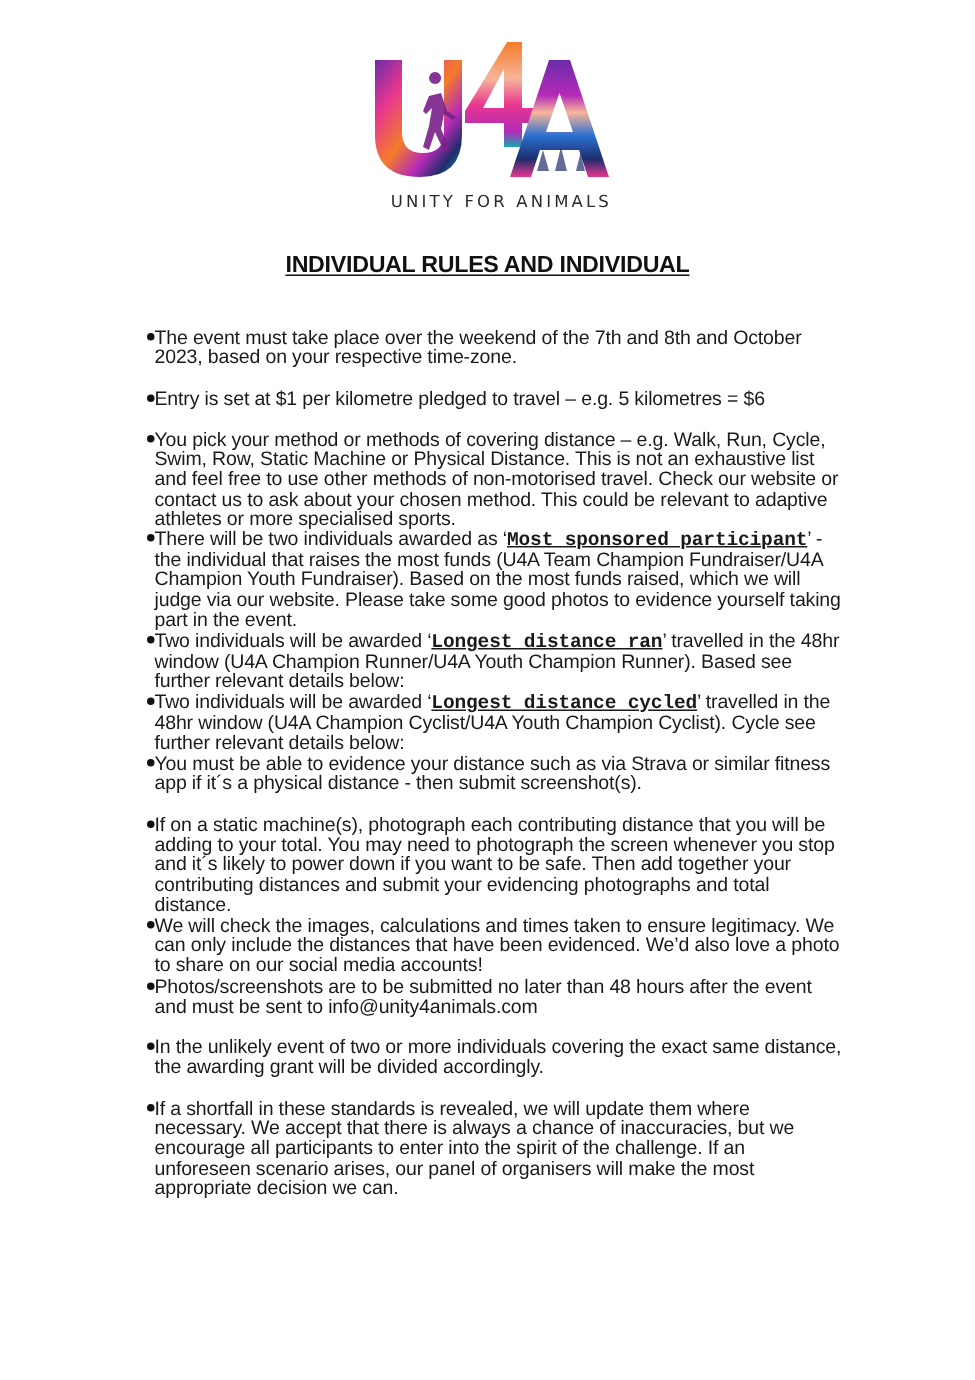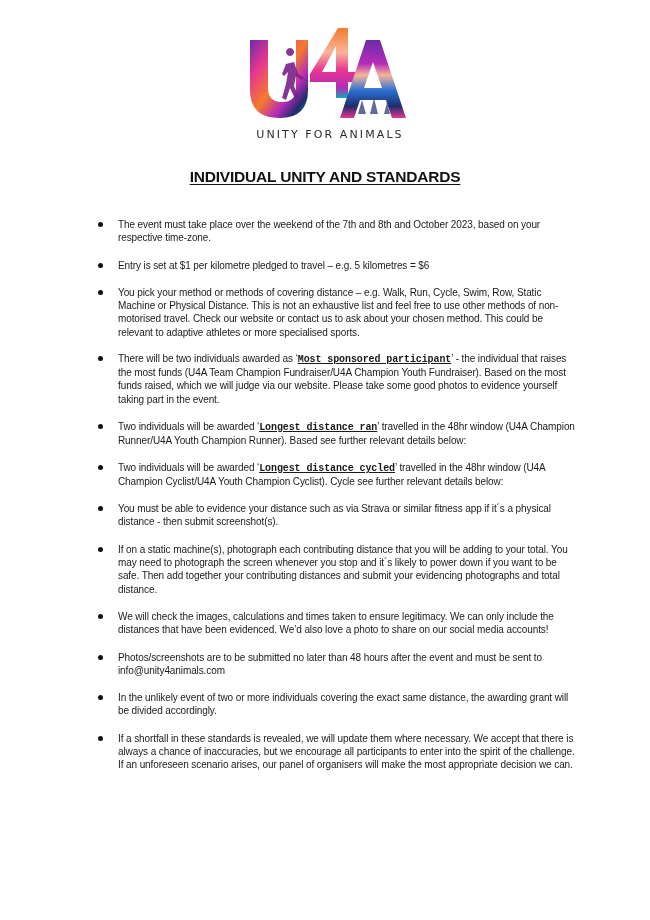--- a/index.html
+++ b/index.html
@@ -28,21 +28,21 @@
     top: 26px;
     width: 162px;
     height: 98px;
   }
   .logo svg { display: block; }
   .tagline {
     position: absolute;
     left: 252px;
     top: 128px;
     width: 156px;
-    text-align: center;
+    text-align: right;
     font-size: 11px;
     letter-spacing: 2.1px;
     color: #2b2b2b;
     font-family: "DejaVu Sans", sans-serif;
     white-space: nowrap;
   }
   
   .doc-title {
     position: absolute;
     left: 0;
@@ -75,23 +75,23 @@
     position: absolute;
     left: 98px;
     top: 4px;
     width: 5px;
     height: 5px;
     border-radius: 50%;
     background: #111;
   }
   .rule-text {
     position: absolute;
-    left: 118px;
+    left: 103px;
     width: 458px;
-    font-size: 10px;
+    font-size: 13px;
     line-height: 13.2px;
     color: #1a1a1a;
     letter-spacing: -0.1px;
   }
   .em {
     font-weight: bold;
     text-decoration: underline;
     font-family: Liberation Mono, monospace;
   }
 </style>
@@ -134,21 +134,21 @@
 
       <path d="M92 2 L102 2 L102 46 L110 46 L110 56 L102 56 L102 72 L90 72 L90 56 L64 56 L64 48 Z M90 20 L76 46 L90 46 Z" fill="url(#g4)"></path>
 
       <path d="M120 14 L134 14 L160 92 L146 92 L140 74 L114 74 L108 92 L94 92 Z M127 36 L118 62 L136 62 Z" fill="url(#gA)"></path>
 
       <path d="M112 88 l4 -14 l4 14 Z M124 88 l4 -16 l4 16 Z M138 88 l3 -12 l3 12 Z" fill="#1f2d6b" opacity="0.7"></path>
     </svg>
   </div>
   <div class="tagline">UNITY FOR ANIMALS</div>
 
-  <div class="doc-title">INDIVIDUAL UNITY AND STANDARDS</div>
+  <div class="doc-title">INDIVIDUAL RULES AND INDIVIDUAL</div>
 
   <ul class="rules">
     <li class="rule" style="top:0px">
       <span class="bullet"></span>
       <div class="rule-text">The event must take place over the weekend of the 7th and 8th and October 2023, based on your respective time-zone.</div>
     </li>
     <li class="rule" style="top:41px">
       <span class="bullet"></span>
       <div class="rule-text">Entry is set at $1 per kilometre pledged to travel – e.g. 5 kilometres = $6</div>
     </li>

